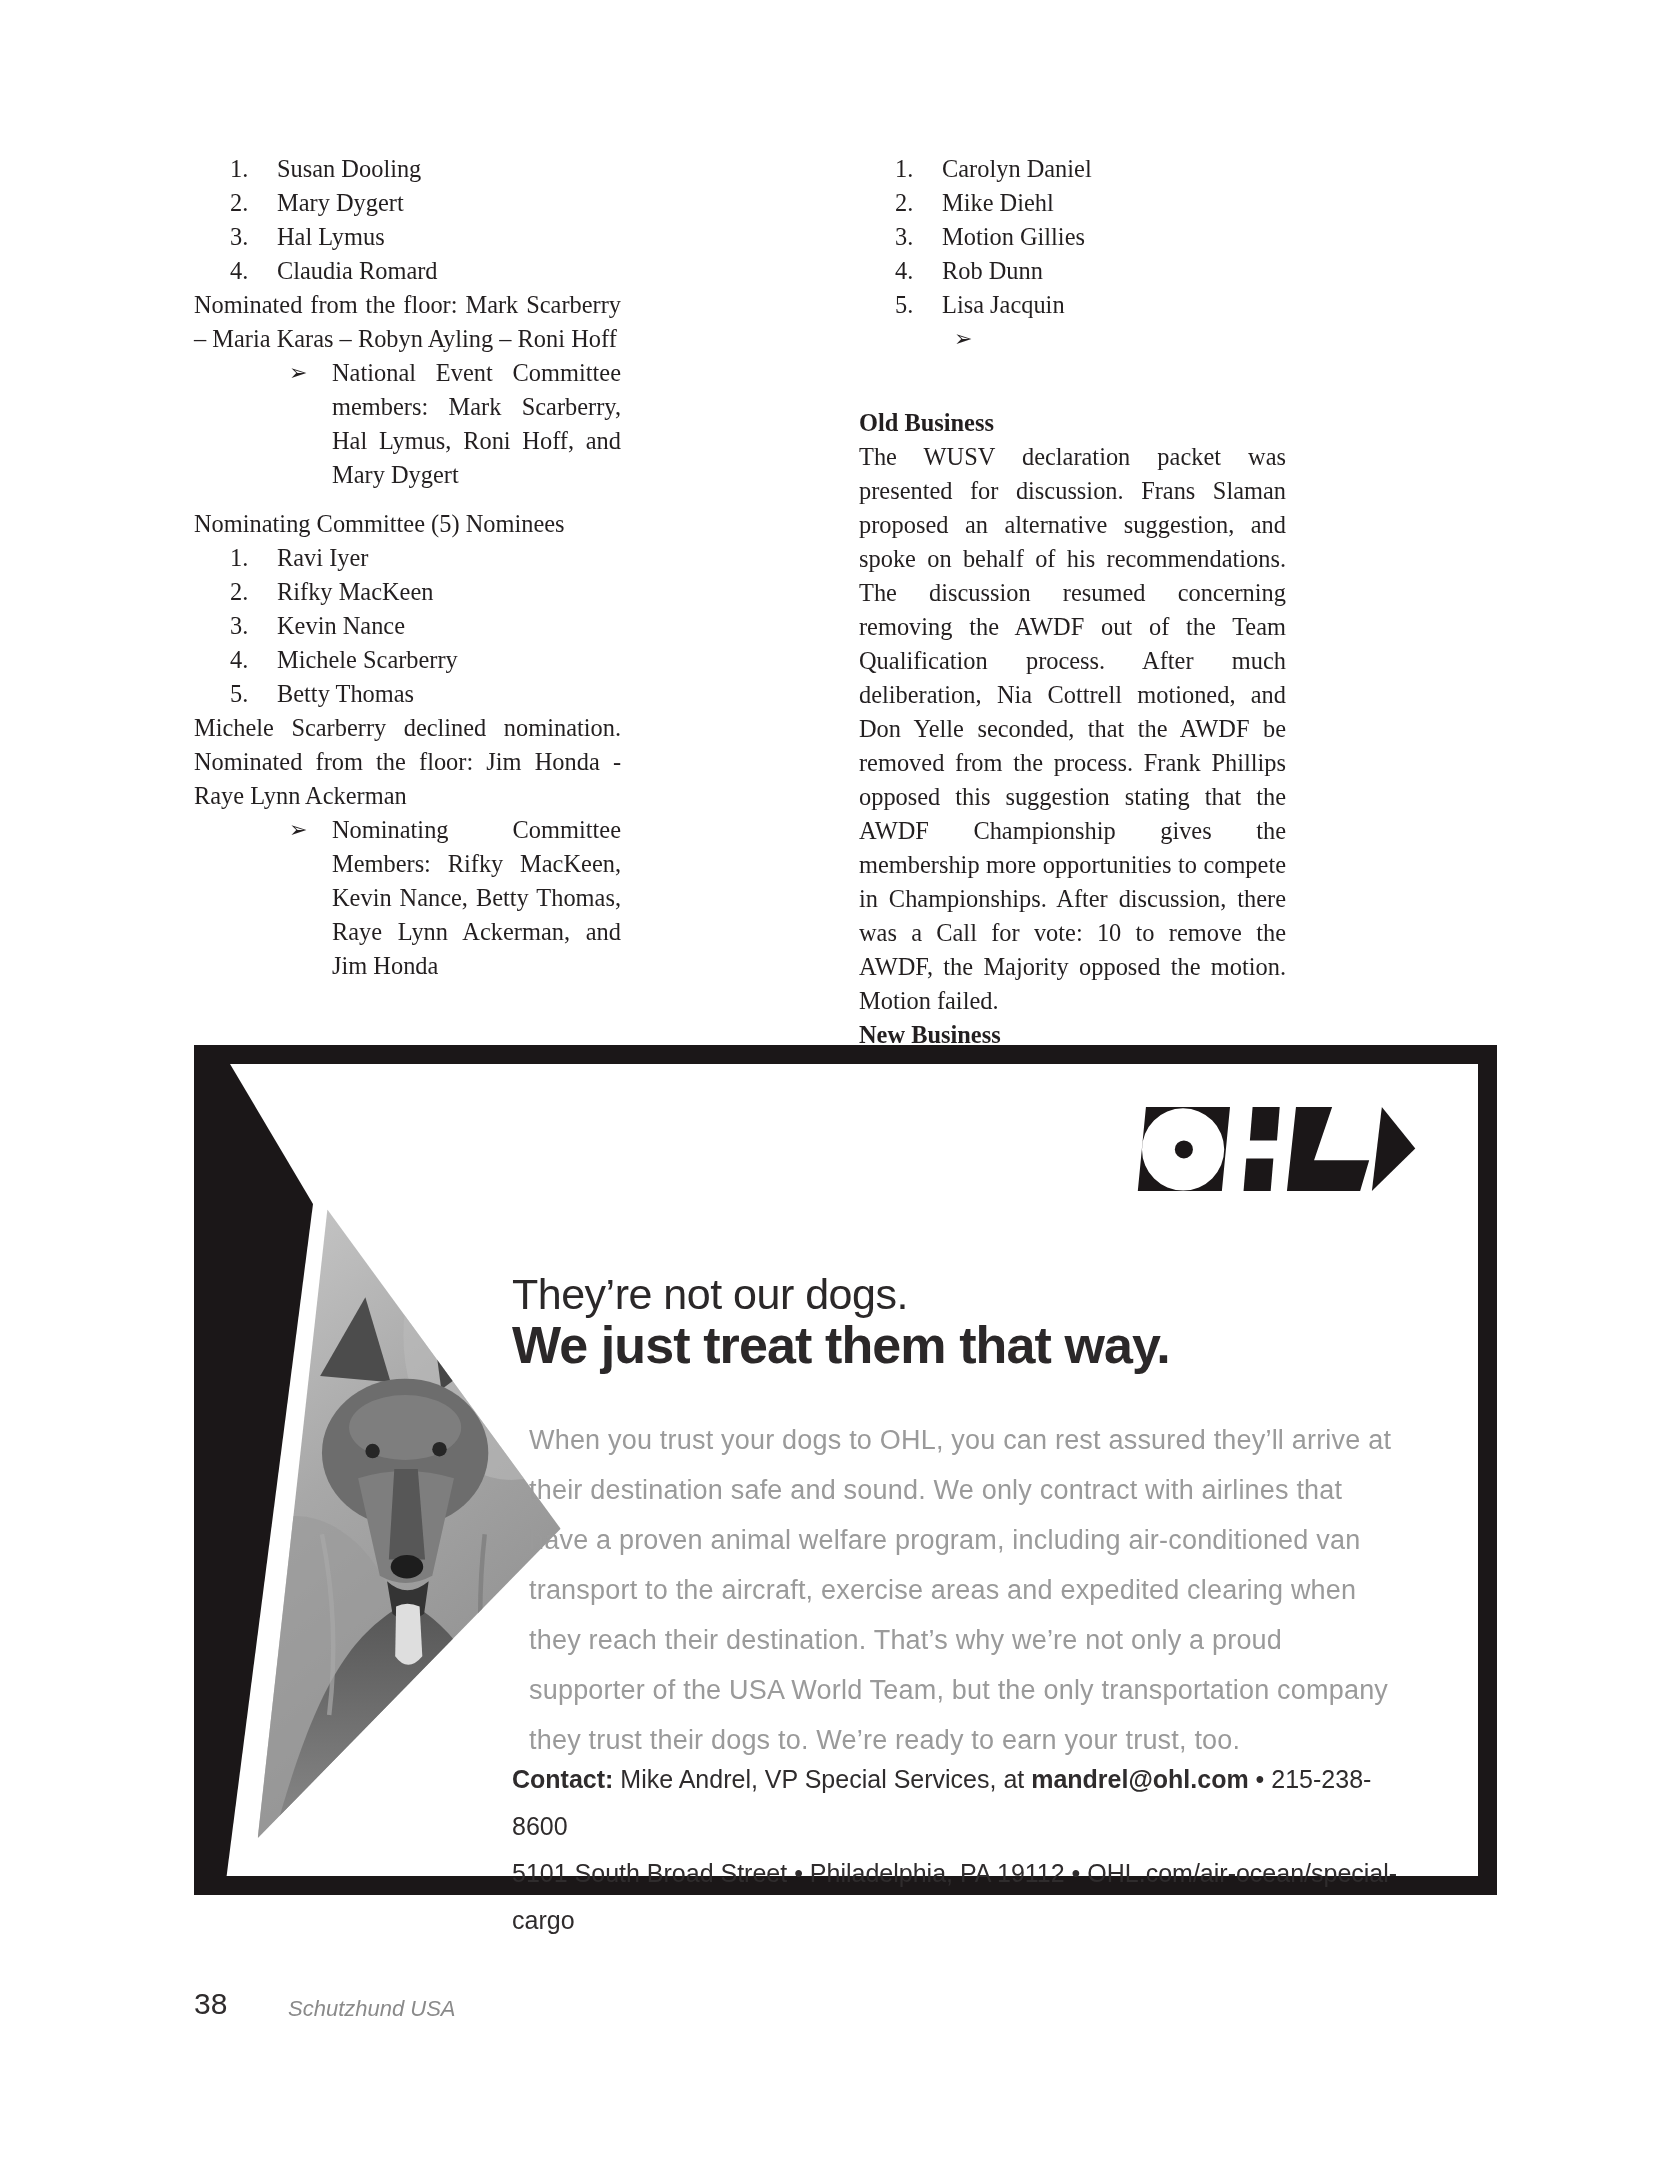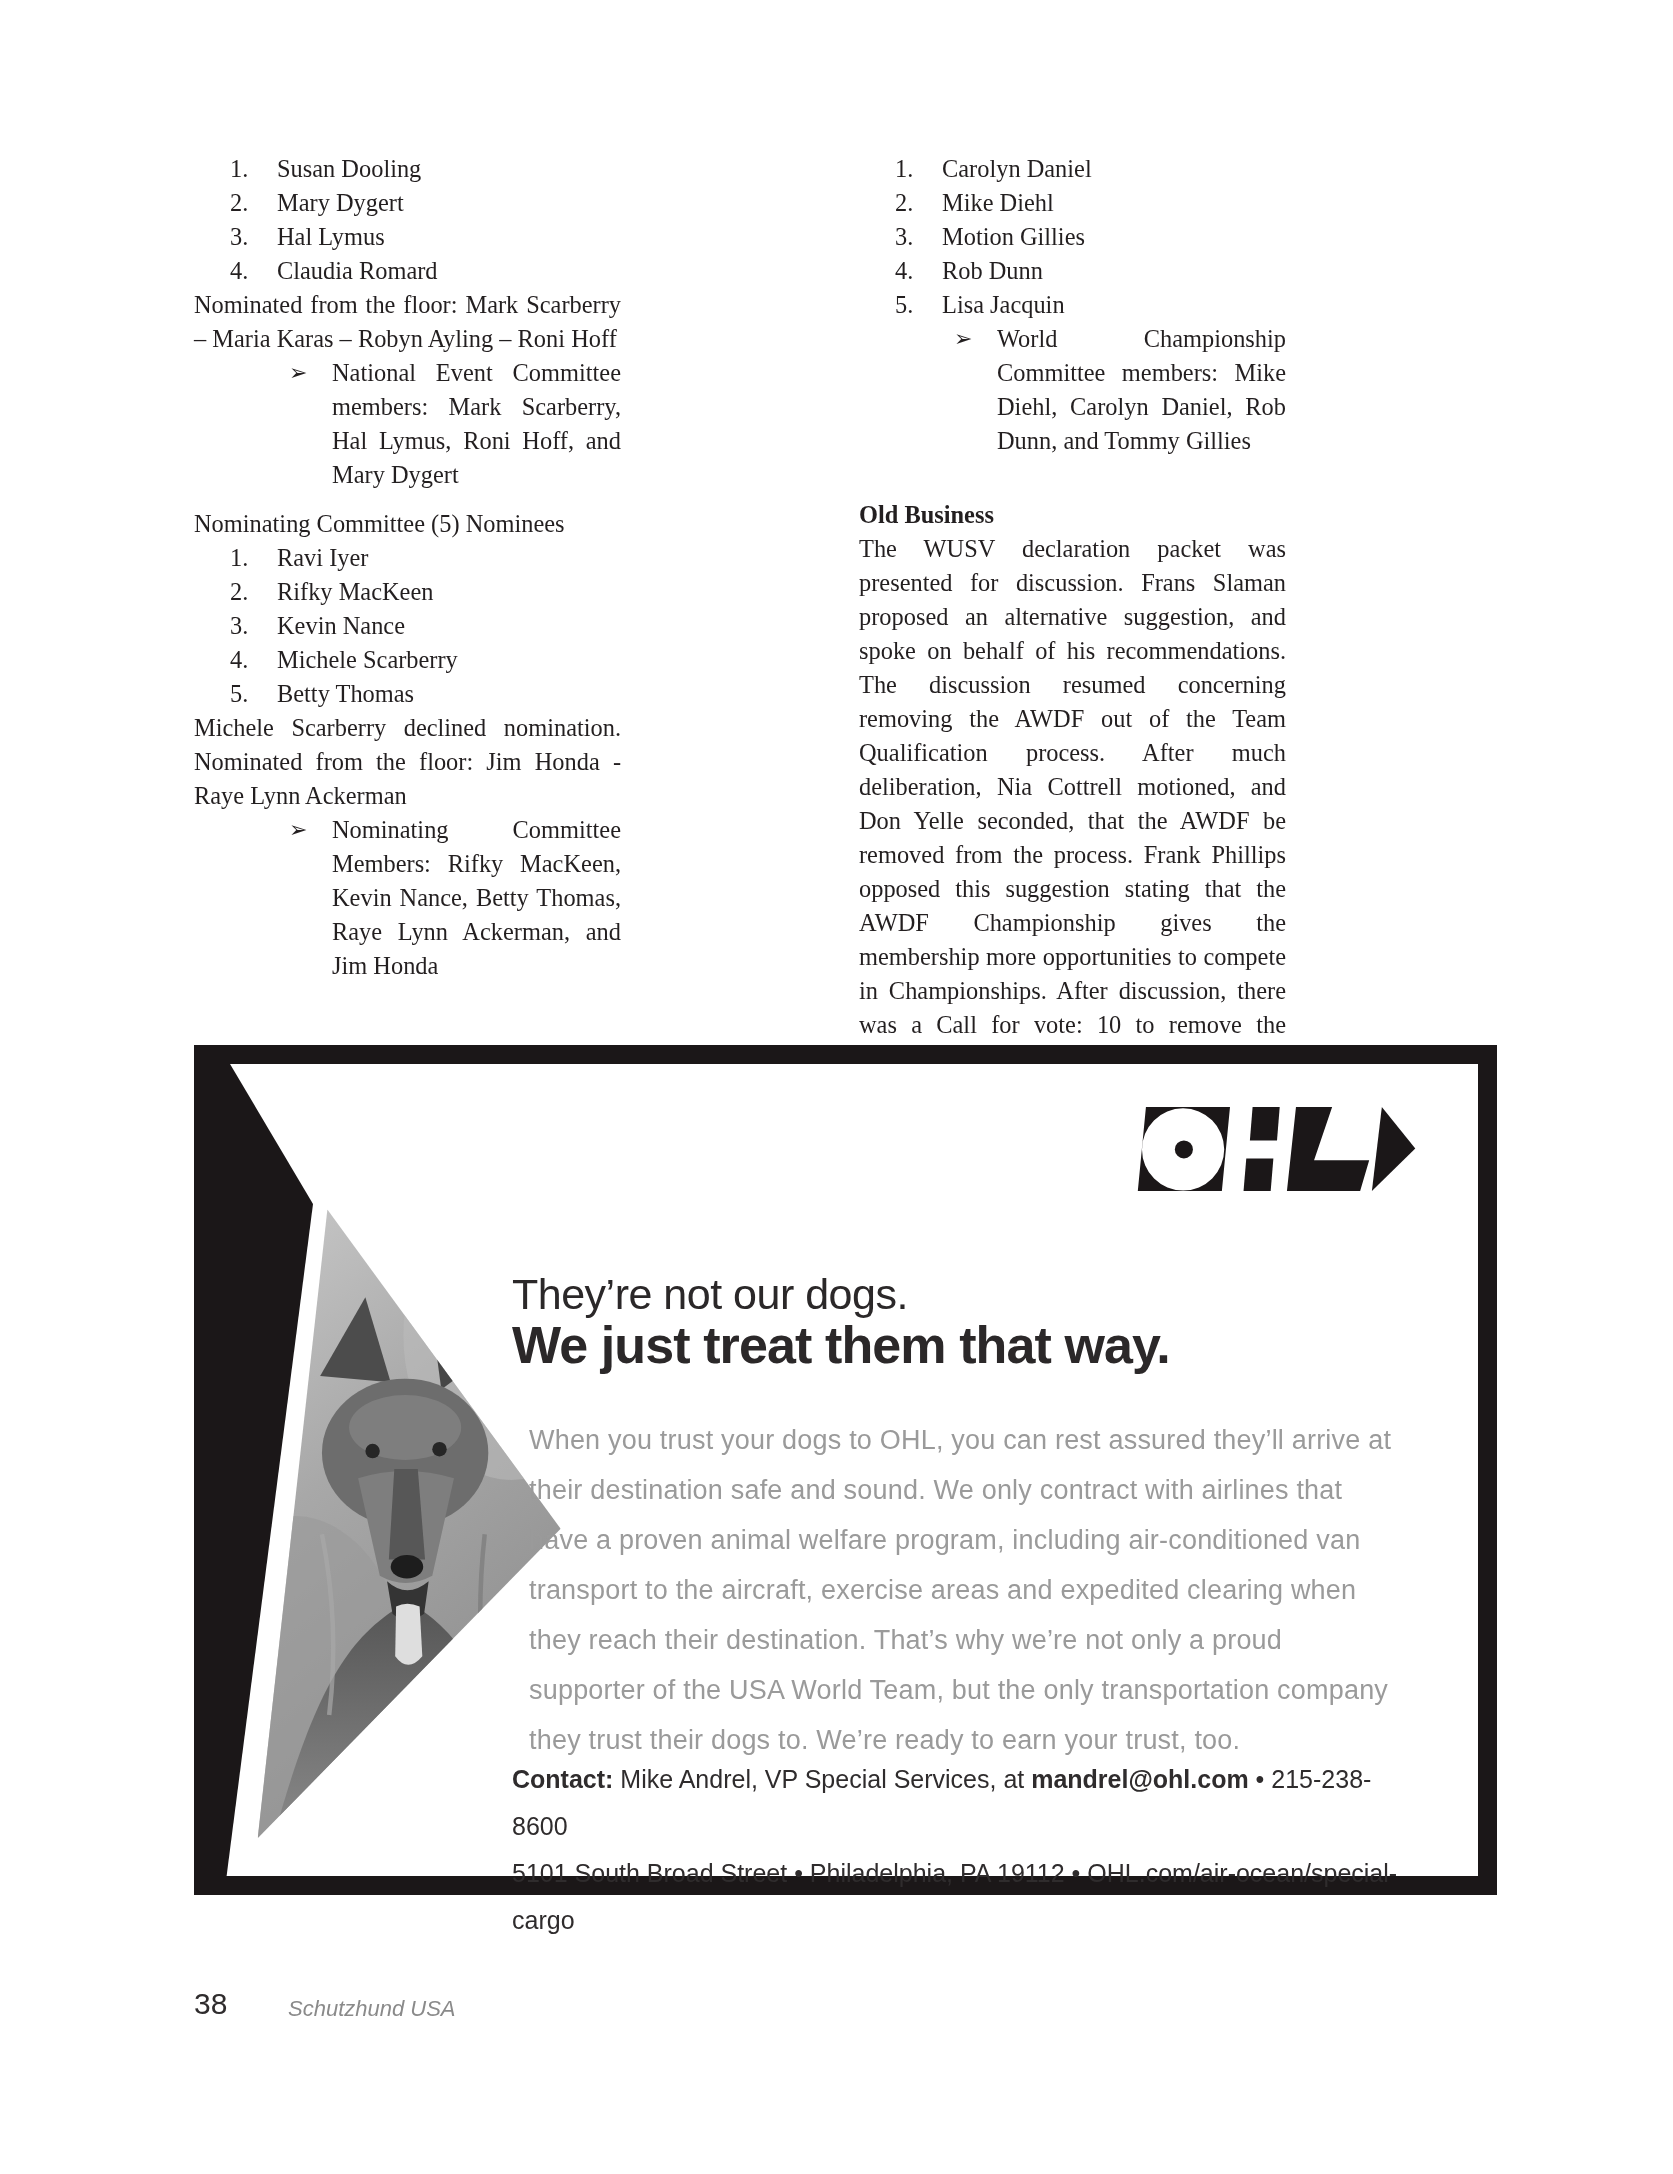--- a/index.html
+++ b/index.html
@@ -16,21 +16,21 @@
   .num-row .num { flex:0 0 47px; }
   .num-row .itm { flex:1 1 auto; white-space:nowrap; }
   .para { text-align:justify; }
   .bullet-row { display:flex; padding-left:95px; }
   .bullet-row .glyph { flex:0 0 43px; font-size:22px; }
   .bullet-row .btxt { flex:1 1 auto; text-align:justify; }
   .sec-head { font-weight:normal;font-family:Liberation Serif, serif; }
   .sec-head.mt { margin-top:14.5px; }
   .bold-head { font-weight:bold; }
   .spacer-wcc { margin-top:103px; }
-  .mt-oldbiz { margin-top:40px; }
+  .mt-oldbiz { margin-top:50px; }
   
   .ad {
     position:absolute; left:194px; top:1045px; width:1303px; height:850px;
     background:#ffffff; border:19px solid #1b1718; box-sizing:border-box;
     font-family:"Liberation Sans", sans-serif;
   }
   .ad-inner { position:absolute; left:0; top:0; width:1265px; height:812px; }
   .ad-wedge {
     position:absolute; left:0; top:0; width:118px; height:812px; background:#1b1718;
     -webkit-clip-path:polygon(0 0, 17px 0, 100px 140px, 13.6px 812px, 0 812px);
@@ -138,21 +138,20 @@
       <span class="num">4.</span>
       <span class="itm">Rob Dunn</span>
     </div>
     <div class="num-row">
       <span class="num">5.</span>
       <span class="itm">Lisa Jacquin</span>
     </div>
 
     <div class="bullet-row">
       <span class="glyph">➢</span>
-      <span class="btxt">World Championship Committee members: Mike Diehl, Carolyn Daniel, Rob Dunn, and Tommy Gillies</span>
     </div>
 
     <div class="bold-head mt-oldbiz">Old Business</div>
     <div class="para">The WUSV declaration packet was presented for discussion. Frans Slaman proposed an alternative suggestion, and spoke on behalf of his recommendations. The discussion resumed concerning removing the AWDF out of the Team Qualification process. After much deliberation, Nia Cottrell motioned, and Don Yelle seconded, that the AWDF be removed from the process. Frank Phillips opposed this suggestion stating that the AWDF Championship gives the membership more opportunities to compete in Championships. After discussion, there was a Call for vote: 10 to remove the AWDF,  the Majority opposed the motion. Motion failed.</div>
     <div class="bold-head">New Business</div>
   </div>
 
   <div class="ad">
     <div class="ad-inner">
 

